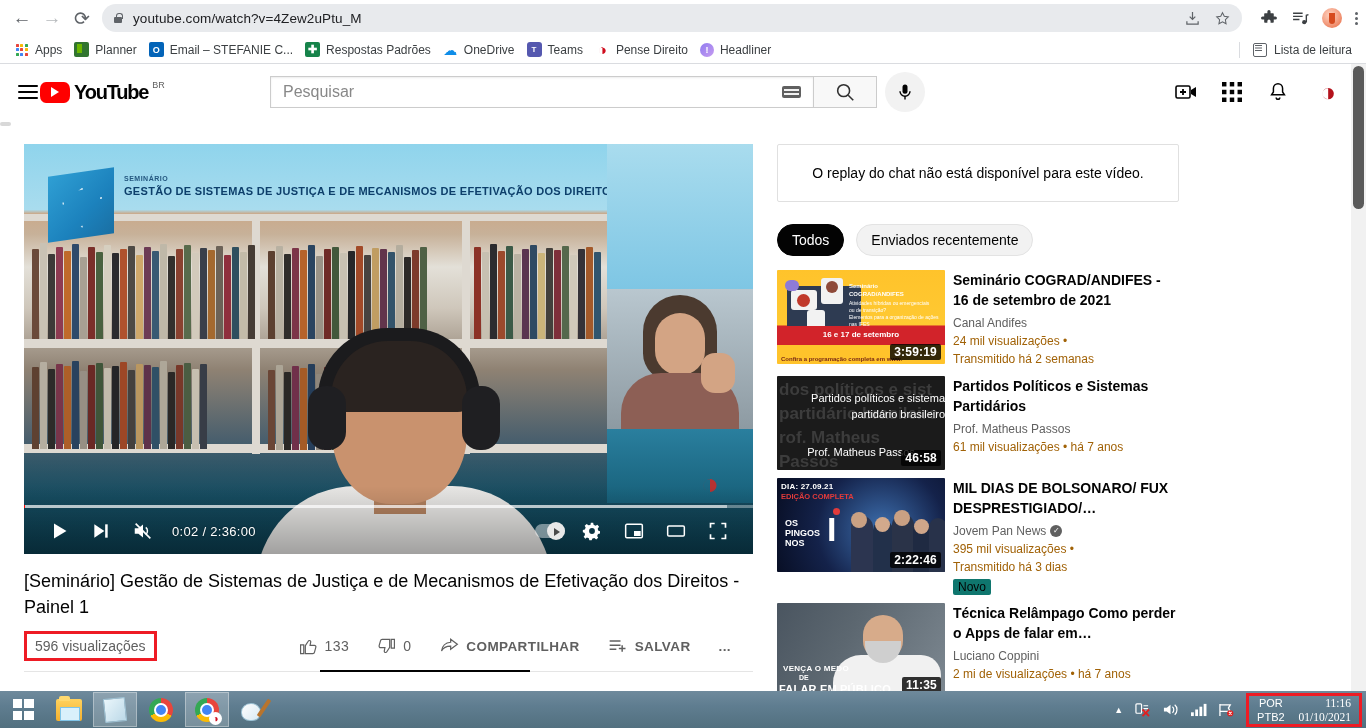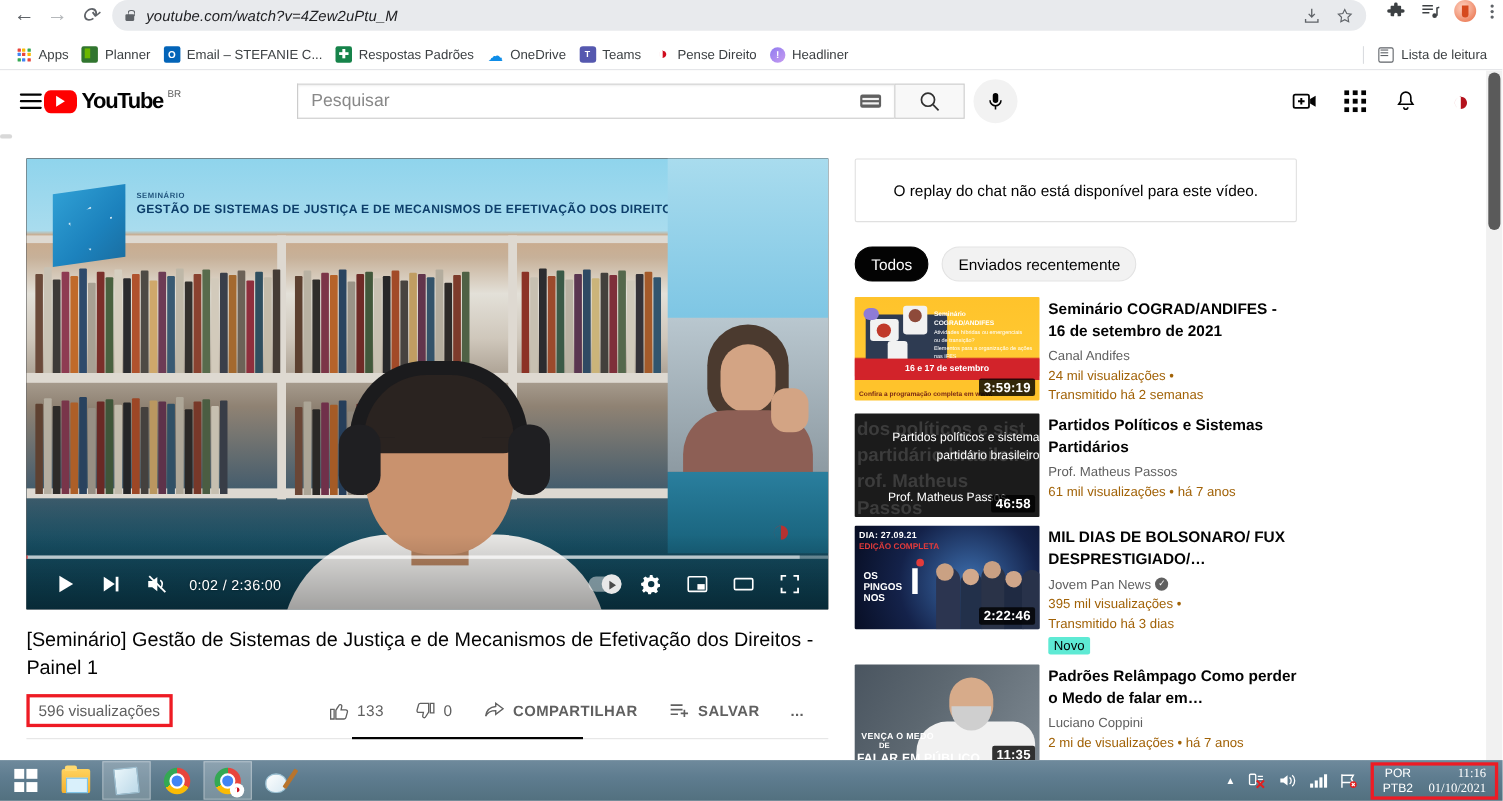--- a/index.html
+++ b/index.html
@@ -7,22 +7,22 @@
     width: 1366px; height: 728px;
     overflow: hidden;
     font-family: "Liberation Sans", sans-serif;
     background: #fff;
   }
 
   
   #browser-chrome { background:#fff; }
 
   .toolbar {
-    height: 36px; display: flex; align-items: flex-start;
-    padding: 0 8px; background: #fff; font-style: italic;
+    height: 36px; display: flex; align-items: center;
+    padding: 0 8px; background: #fff;
   }
   .nav-btn {
     width: 28px; height: 28px; display:flex; align-items:center; justify-content:center;
     color:#5f6368; font-size:17px; border-radius:50%; margin-right:2px;
   }
   .nav-btn.back::before { content:"←"; font-size:19px; }
   .nav-btn.fwd::before  { content:"→"; font-size:19px; color:#b5b8bb;}
   .nav-btn.reload::before { content:"⟳"; font-size:19px; }
 
   .omnibox {
@@ -220,21 +220,21 @@
   .rel-item { display:flex; gap:8px; }
   .thumb { width:168px; height:94px; flex:none; position:relative; overflow:hidden; border-radius:1px;}
   .dur { position:absolute; right:4px; bottom:4px; background:rgba(0,0,0,.8); color:#fff;
      font-size:12px; font-weight:bold; padding:1px 4px; border-radius:2px; letter-spacing:.2px;}
   .rel-info { flex:1; min-width:0; }
   .rel-title { font-size:14px; line-height:20px; font-weight:bold; color:#030303; }
   .rel-ch { font-size:12px; color:#606060; margin-top:4px; line-height:18px; display:flex; align-items:center; gap:4px;}
   .rel-stats { font-size:12px; color:#a16207; line-height:18px; }
   .verified { width:12px; height:12px; border-radius:50%; background:#606060; color:#fff;
      font-size:8px; display:inline-flex; align-items:center; justify-content:center; }
-  .badge-new { display:inline-block; margin-top:3px; background:#5eead4; color:#030303;
+  .badge-new { display:inline-block; margin-top:3px; background:#0f766e; color:#030303;
      font-size:12px; padding:1px 5px; border-radius:2px;}
 
   
   .t1 { background:linear-gradient(to bottom,#ffc32b 0%, #ffc932 58%, #d2232a 60%, #d2232a 80%, #ffc32b 80%, #ffc32b 100%); }
   .t1 .t1-lap { position:absolute; left:10px; top:16px; width:74px; height:48px; background:#2e3b52; border-radius:3px;}
   .t1 .t1-p { position:absolute; border-radius:3px; }
   .t1 .t1-txt { position:absolute; left:72px; top:12px; color:#fff; font-size:6px; line-height:8px; font-weight:bold;}
   .t1 .t1-band { position:absolute; left:0; right:0; top:56px; height:16px; background:#d2232a; color:#fff;
      font-size:8px; font-weight:bold; display:flex; align-items:center; justify-content:center;}
   .t1 .t1-foot { position:absolute; left:4px; bottom:2px; color:#7a2a16; font-size:6px; font-weight:bold;}
@@ -846,21 +846,21 @@
           <div class="thumb t4">
             <div class="t4-body"></div>
             <div class="t4-head"></div>
             <div class="t4-beard"></div>
             <div class="t4-t1">VENÇA O MEDO</div>
             <div class="t4-t2">DE</div>
             <div class="t4-t3">FALAR EM PÚBLICO</div>
             <span class="dur">11:35</span>
           </div>
           <div class="rel-info">
-            <div class="rel-title">Padrões Relâmpago Como perder o Medo de falar em…</div>
+            <div class="rel-title">Técnica Relâmpago Como perder o Apps de falar em…</div>
             <div class="rel-ch">
               <span>Luciano Coppini</span>
             </div>
             <div class="rel-stats">2 mi de visualizações • há 7 anos</div>
           </div>
         </div>
 
       </div>
     </div>
   </div>

